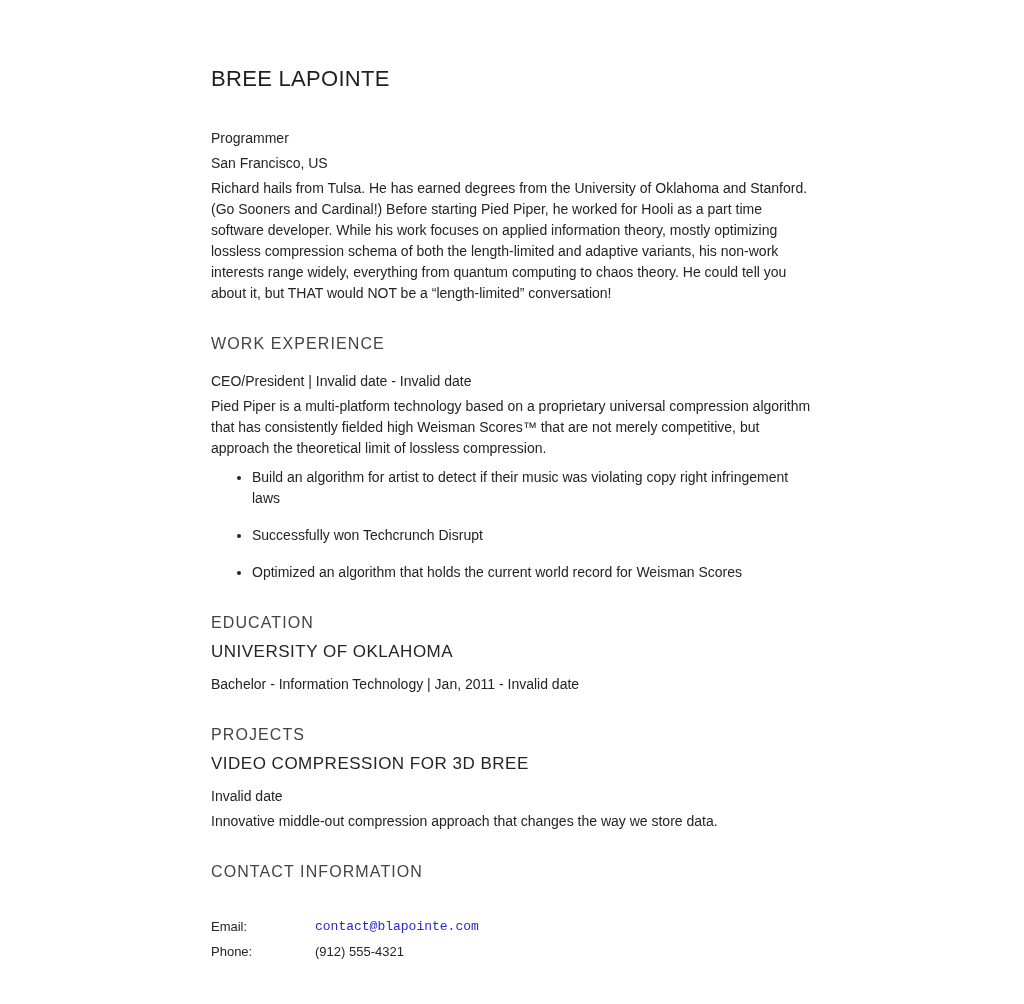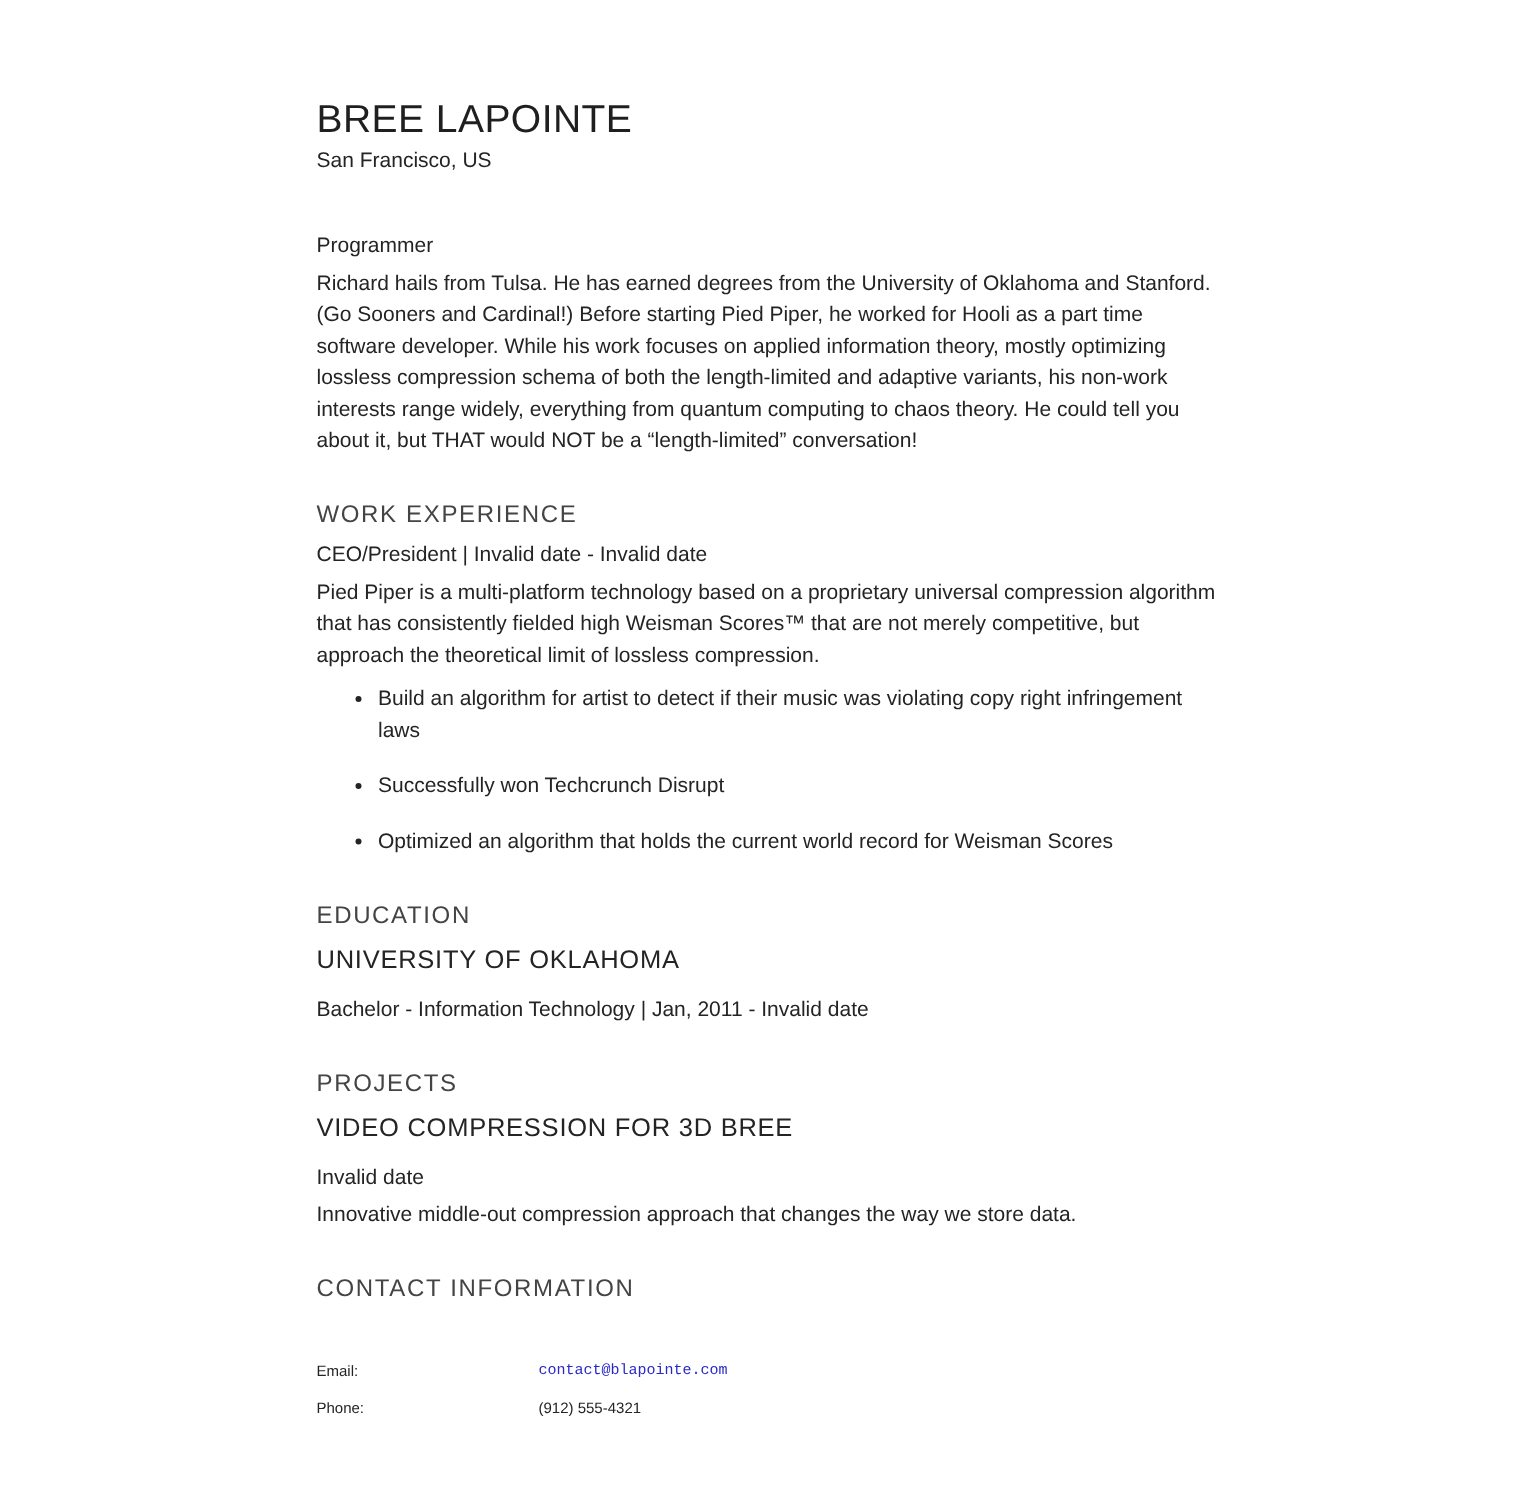--- a/index.html
+++ b/index.html
@@ -13,21 +13,21 @@
     font-family: "Liberation Sans", "DejaVu Sans", sans-serif;
     color: #242424;
     overflow: hidden;
   }
   .page {
     width: 600px;
     margin-left: 211px;
     padding-top: 66px;
   }
   .name {
-    font-size: 26px;
+    font-size: 22px;
     font-weight: 400;
     letter-spacing: 0.3px;
     line-height: 26px;
     margin: 0;
     color: #1f1f1f;
   }
   .meta, .body {
     font-size: 14px;
     line-height: 21px;
     margin: 4px 0 0 0;
@@ -49,65 +49,64 @@
     font-weight: 400;
     letter-spacing: 0.5px;
     line-height: 20px;
     margin: 12px 0 0 0;
     color: #242424;
   }
   .after-sub {
     margin-top: 12px;
   }
   .jobline {
-    margin-top: 8px;
+    margin-top: 20px;
   }
   ul.highlights {
     margin: 8px 0 0 0;
     padding: 0 0 0 41px;
     list-style: disc;
   }
   ul.highlights li {
     font-size: 14px;
     line-height: 21px;
     margin: 0;
   }
   ul.highlights li + li {
     margin-top: 16px;
   }
   .contact-rows {
     margin-top: 37px;
   }
   .contact-row {
     display: flex;
-    font-size: 10px;
+    font-size: 13px;
     line-height: 21px;
     margin-top: 4px;
-    gap: 44px;
   }
   .contact-label {
     width: 104px;
     flex: 0 0 104px;
   }
   a.link {
     color: #2828c8;
     text-decoration: none;
     cursor: pointer;
     font-family: Liberation Mono, monospace;
   }
 </style>
 </head>
 <body>
 
 <div class="page">
 
   <h1 class="name">BREE LAPOINTE</h1>
 
+  <p class="meta role">Programmer</p>
   <p class="meta">San Francisco, US</p>
-  <p class="meta role">Programmer</p>
   <p class="body">Richard hails from Tulsa. He has earned degrees from the University of Oklahoma and Stanford. (Go Sooners and Cardinal!) Before starting Pied Piper, he worked for Hooli as a part time software developer. While his work focuses on applied information theory, mostly optimizing lossless compression schema of both the length-limited and adaptive variants, his non-work interests range widely, everything from quantum computing to chaos theory. He could tell you about it, but THAT would NOT be a “length-limited” conversation!</p>
 
   <h2 class="section-heading">WORK EXPERIENCE</h2>
   <p class="body jobline">CEO/President | Invalid date - Invalid date</p>
   <p class="body">Pied Piper is a multi-platform technology based on a proprietary universal compression algorithm that has consistently fielded high Weisman Scores™ that are not merely competitive, but approach the theoretical limit of lossless compression.</p>
   <ul class="highlights">
     <li>Build an algorithm for artist to detect if their music was violating copy right infringement laws</li>
     <li>Successfully won Techcrunch Disrupt</li>
     <li>Optimized an algorithm that holds the current world record for Weisman Scores</li>
   </ul>

